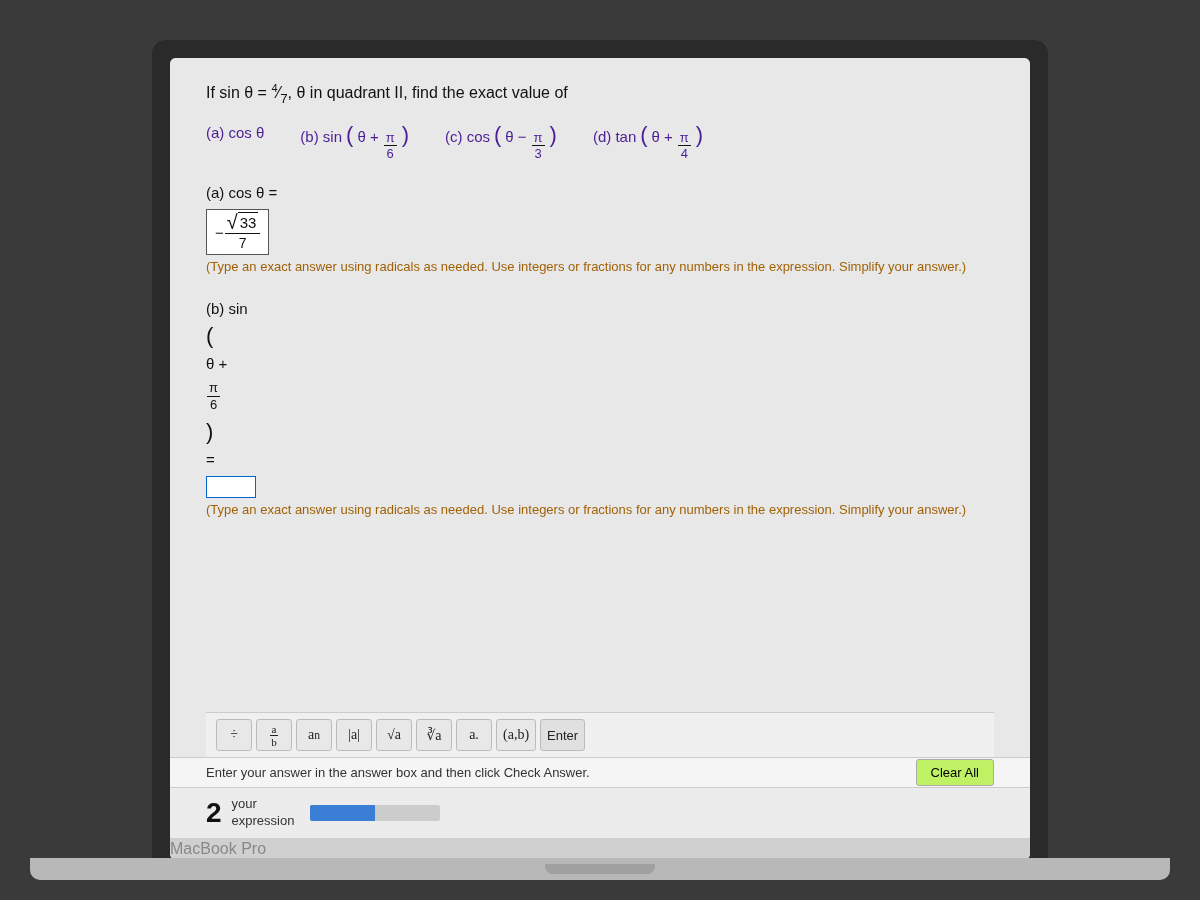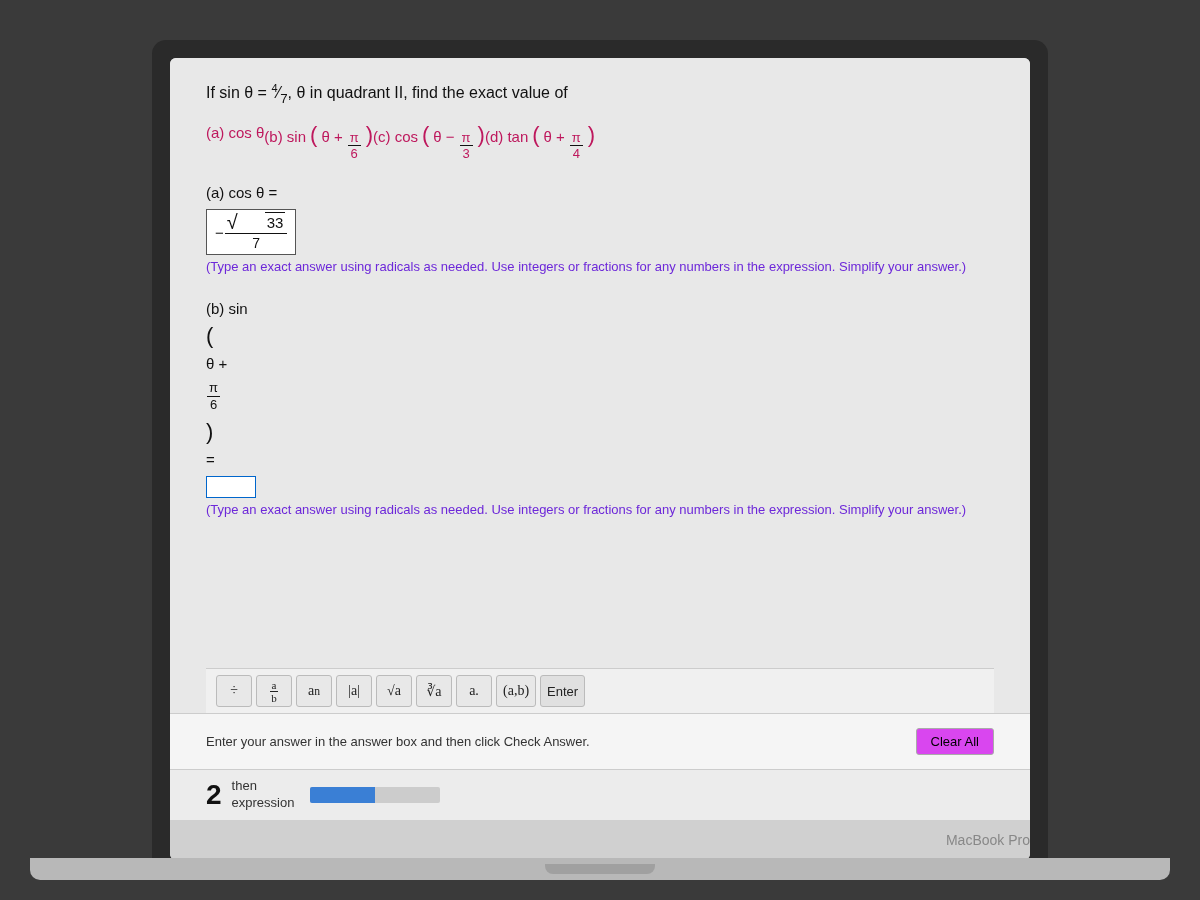--- a/index.html
+++ b/index.html
@@ -51,23 +51,24 @@
       margin-bottom: 18px;
       font-family: Arial, sans-serif;
     }
 
     .question-header sup {
       font-size: 11px;
     }
 
     .choices-row {
       display: flex;
+      gap: 36px;
       margin-bottom: 22px;
       font-size: 15px;
-      color: #be185d;
+      color: #4c1d95;
       font-family: Arial, sans-serif;
     }
 
     .choice {
       display: flex;
       align-items: baseline;
       gap: 4px;
     }
 
     .choice-label {
@@ -125,26 +126,25 @@
     .sqrt-symbol {
       font-size: 20px;
       line-height: 1;
     }
 
     .sqrt-radicand {
       border-top: 1.5px solid #111;
       padding: 0 2px;
       font-size: 15px;
       display: inline-block;
-      margin-left: 27px;
     }
 
     .type-instruction {
       font-size: 13px;
-      color: #6d28d9;
+      color: #a16207;
       font-family: Arial, sans-serif;
       margin-bottom: 16px;
       font-style: normal;
     }
 
     .input-box {
       display: inline-block;
       width: 50px;
       height: 22px;
       border: 1.5px solid #0066cc;
@@ -180,34 +180,34 @@
 
     .toolbar-btn-more {
       background: #e0e0e0;
       font-family: Arial, sans-serif;
       font-size: 13px;
     }
 
     .bottom-bar {
       background: #f5f5f5;
       border-top: 1px solid #ccc;
-      padding: 14px 36px;
+      padding: 1px 36px;
       display: flex;
       align-items: center;
       justify-content: space-between;
     }
 
     .enter-instruction {
       font-size: 13px;
       color: #333;
       font-family: Arial, sans-serif;
     }
 
     .clear-all-btn {
-      background: #d946ef;
+      background: #bef264;
       border: 1px solid #aaa;
       padding: 5px 14px;
       font-size: 13px;
       font-family: Arial, sans-serif;
       cursor: pointer;
       border-radius: 3px;
     }
 
     .parts-remaining {
       display: flex;
@@ -241,25 +241,25 @@
       margin-left: 6px;
     }
 
     .progress-bar-fill {
       height: 100%;
       background: #3a7fd5;
       width: 50%;
     }
 
     .macbook-label {
-      font-size: 14px;
+      font-size: 16px;
       color: #888;
       font-family: Arial, sans-serif;
-      text-align: right;
-      padding: 12px 0;
+      text-align: left;
+      padding: 2px 0;
       background: #d0d0d0;
     }
 
     .spacer { flex: 1; }
 
     
     .ans-frac {
       display: inline-flex;
       flex-direction: column;
       align-items: center;
@@ -379,21 +379,21 @@
     </div>
 
     <div class="bottom-bar">
       <span class="enter-instruction">Enter your answer in the answer box and then click Check Answer.</span>
       <button class="clear-all-btn">Clear All</button>
     </div>
 
     <div class="parts-remaining">
       <span class="parts-num">2</span>
       <div class="parts-label">
-        <div>then</div>
+        <div>your</div>
         <div>expression</div>
       </div>
       <div class="progress-bar-container">
         <div class="progress-bar-fill"></div>
       </div>
     </div>
 
     <div class="macbook-label">MacBook Pro</div>
 
   </div>

